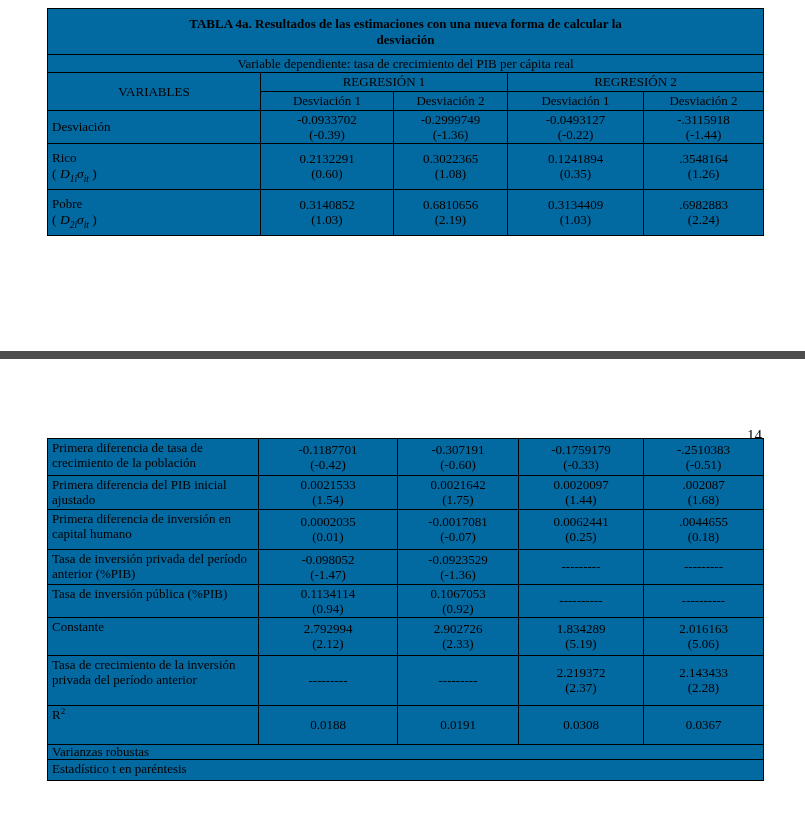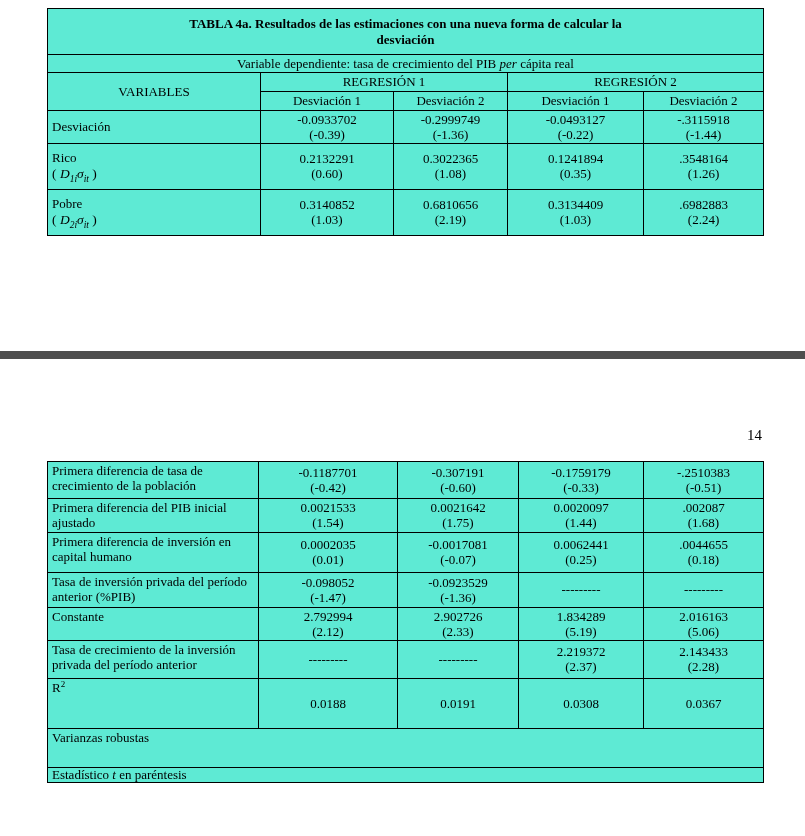--- a/index.html
+++ b/index.html
@@ -2,21 +2,21 @@
 <html><head>
 <meta charset="utf-8">
 <style>
   html,body{margin:0;padding:0;background:#ffffff;}
   body{
     width:805px;height:836px;position:relative;overflow:hidden;
     font-family:"Liberation Serif","DejaVu Serif",serif;color:#000;
   }
   table.doc-table{
     position:absolute;border-collapse:collapse;table-layout:fixed;
-    background:#5eead4;
+    background:#0369a1;
   }
   table.doc-table td{
     border:1px solid #000;font-size:13px;line-height:1.18;
     padding:1px 4px;overflow:hidden;
   }
   
   #top-table{left:47px;top:8px;width:716px;}
   .title-cell{
     text-align:center;font-weight:bold;font-size:15px;line-height:21px;
     height:43px;vertical-align:middle;
@@ -28,37 +28,37 @@
   .label-cell{text-align:left;vertical-align:middle;padding-left:6px;}
   .num-cell{text-align:center;vertical-align:middle;}
   .num-cell .val,.num-cell .tstat{display:block;line-height:15px;}
   .math-line{font-size:13.5px;line-height:17px;}
   .math-line i{font-style:italic;}
   .math-line sub{font-size:9.5px;font-style:italic;line-height:0;font-family:Liberation Serif, serif;}
   #top-table tr.r-desviacion{height:28px;}
   #top-table tr.r-rico{height:46px;}
   #top-table tr.r-pobre{height:46px;}
   
-  #bottom-table{left:47px;top:461px;width:716px;}
+  #bottom-table{left:47px;top:438px;width:716px;}
   #bottom-table td.label-cell{vertical-align:top;}
   #bottom-table tr:nth-child(1){height:37px;}
   #bottom-table tr:nth-child(2){height:32px;}
   #bottom-table tr:nth-child(3){height:40px;margin-top:33px;}
   #bottom-table tr:nth-child(4){height:35px;}
   #bottom-table tr:nth-child(5){height:33px;}
   #bottom-table tr:nth-child(6){height:38px;}
   #bottom-table tr:nth-child(7){height:50px;}
   #bottom-table tr:nth-child(8){height:39px;}
   #bottom-table tr:nth-child(9){height:15px;}
   #bottom-table tr:nth-child(10){height:21px;}
   #bottom-table tr:nth-child(11){height:19px;}
   #bottom-table tr:nth-child(9) td{padding-top:0;padding-bottom:0;line-height:14px;}
   sup.rsq{font-size:9px;line-height:0;vertical-align:super;}
   td.fw{text-align:left;padding-left:6px;vertical-align:middle;}
-  .it{font-style:italic;}
+  .it{}
   
   #page-divider{
     position:absolute;left:0;top:351px;width:805px;height:8px;
     background:#4e4e4e;
   }
   #page-number{
     position:absolute;left:747px;top:426px;font-size:15px;line-height:18px;
   }
 </style>
 </head>
@@ -238,20 +238,37 @@
           <div class="tstat">(-1.36)</div>
         </td>
         <td class="num-cell">
           <div class="val">---------</div>
         </td>
         <td class="num-cell">
           <div class="val">---------</div>
         </td>
       </tr>
       <tr>
+        <td class="label-cell"><span>Tasa de inversión pública (%PIB)</span></td>
+        <td class="num-cell">
+          <div class="val">0.1134114</div>
+          <div class="tstat">(0.94)</div>
+        </td>
+        <td class="num-cell">
+          <div class="val">0.1067053</div>
+          <div class="tstat">(0.92)</div>
+        </td>
+        <td class="num-cell">
+          <div class="val">----------</div>
+        </td>
+        <td class="num-cell">
+          <div class="val">----------</div>
+        </td>
+      </tr>
+      <tr>
         <td class="label-cell"><span>Constante</span></td>
         <td class="num-cell">
           <div class="val">2.792994</div>
           <div class="tstat">(2.12)</div>
         </td>
         <td class="num-cell">
           <div class="val">2.902726</div>
           <div class="tstat">(2.33)</div>
         </td>
         <td class="num-cell">

